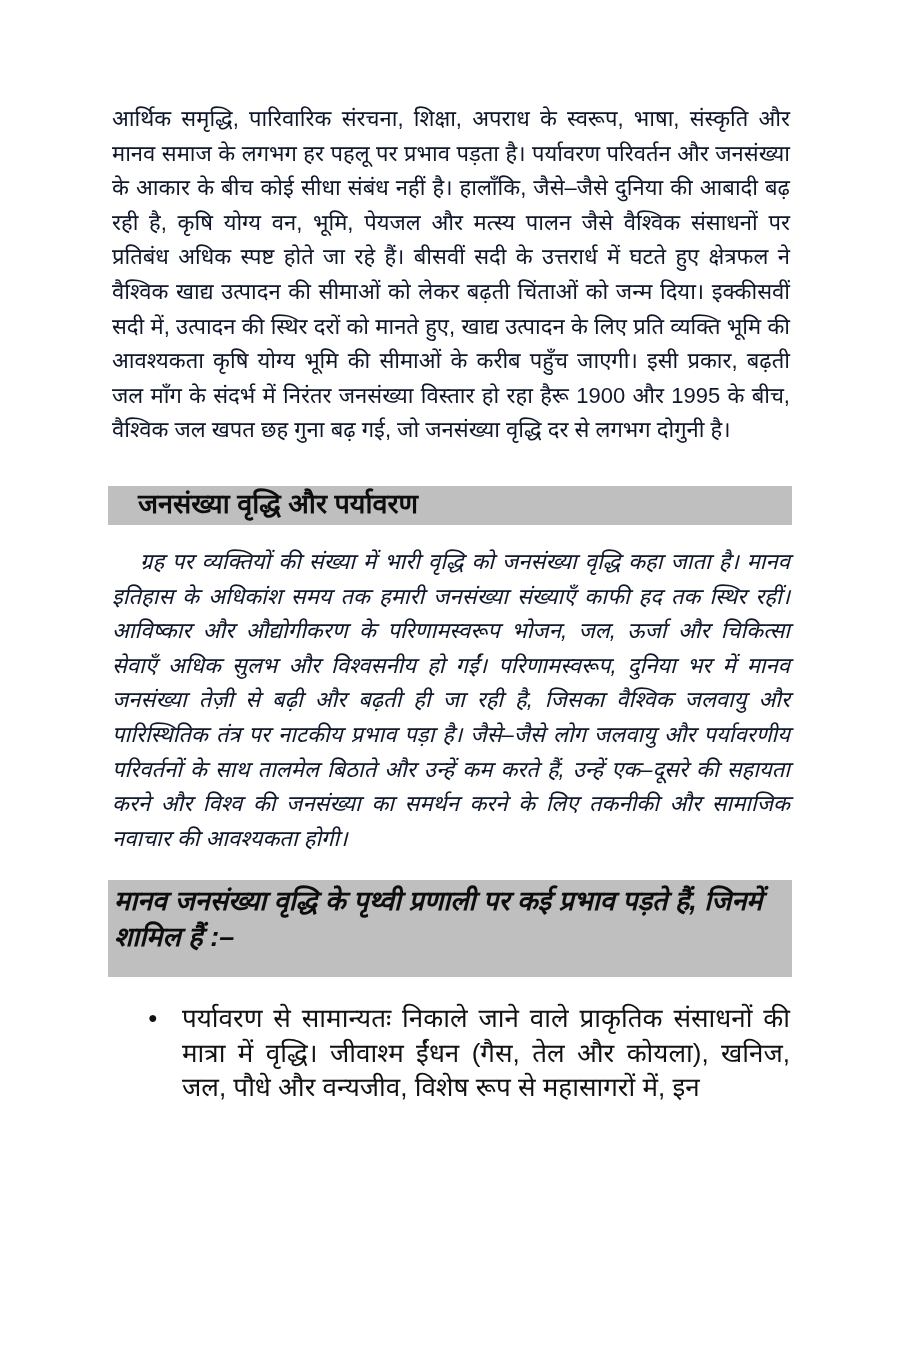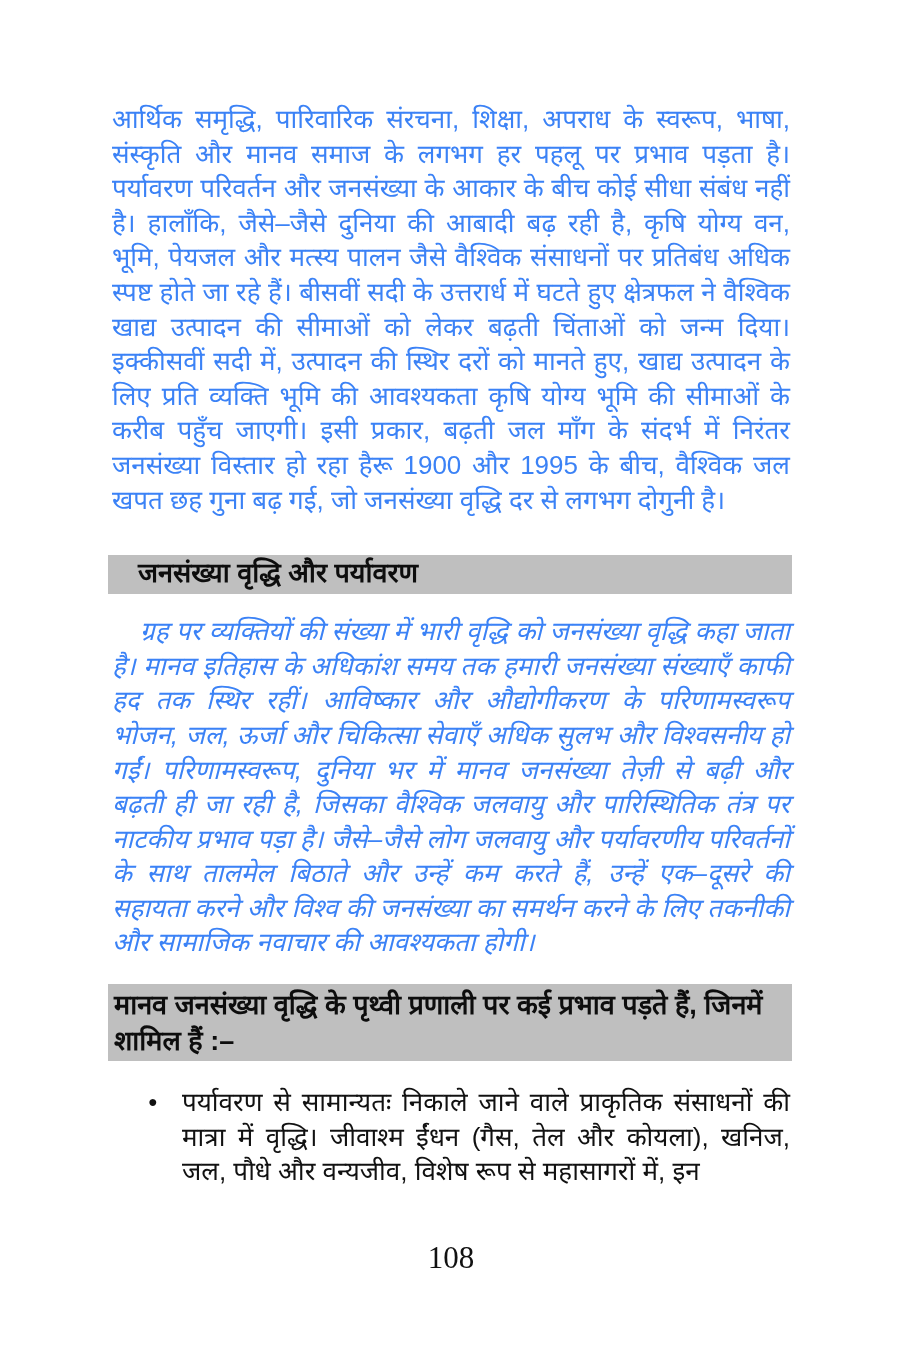--- a/index.html
+++ b/index.html
@@ -23,24 +23,24 @@
   }
 
   .content {
     position: absolute;
     left: 112px;
     top: 102px;
     width: 678px;
   }
 
   .body-text {
-    font-size: 26px;
+    font-size: 22px;
     line-height: 34.6px;
     text-align: justify;
-    color: #3b82f6;
+    color: #0f172a;
   }
 
   .para-indent {
     text-indent: 28px;
     font-style: italic;
   }
 
   .heading-bar {
     background: #bfbfbf;
     font-weight: bold;
@@ -53,22 +53,23 @@
   }
 
   .heading-bar.single {
     margin-top: 38px;
     padding-left: 30px;
   }
 
   .heading-bar.multi {
     margin-top: 24px;
     padding-top: 3px;
-    padding-bottom: 2px;
+    padding-bottom: 22px;
     line-height: 36px;
+    font-style: italic;
   }
 
   .para-after-heading {
     margin-top: 20px;
   }
 
   .bullet-item {
     display: flex;
     margin-top: 24px;
   }
@@ -115,15 +116,14 @@
 
     <div class="heading-bar multi">मानव जनसंख्या वृद्धि के पृथ्वी प्रणाली पर कई प्रभाव पड़ते हैं, जिनमें शामिल हैं :–</div>
 
     <div class="bullet-item">
       <span class="bullet-marker">●</span>
       <span class="bullet-text">पर्यावरण से सामान्यतः निकाले जाने वाले प्राकृतिक संसाधनों की मात्रा में वृद्धि। जीवाश्म ईंधन (गैस, तेल और कोयला), खनिज, जल, पौधे और वन्यजीव, विशेष रूप से महासागरों में, इन</span>
     </div>
 
   </div>
 
-  <div class="page-number">108</div>
 
 </div>
 
 </body></html>

